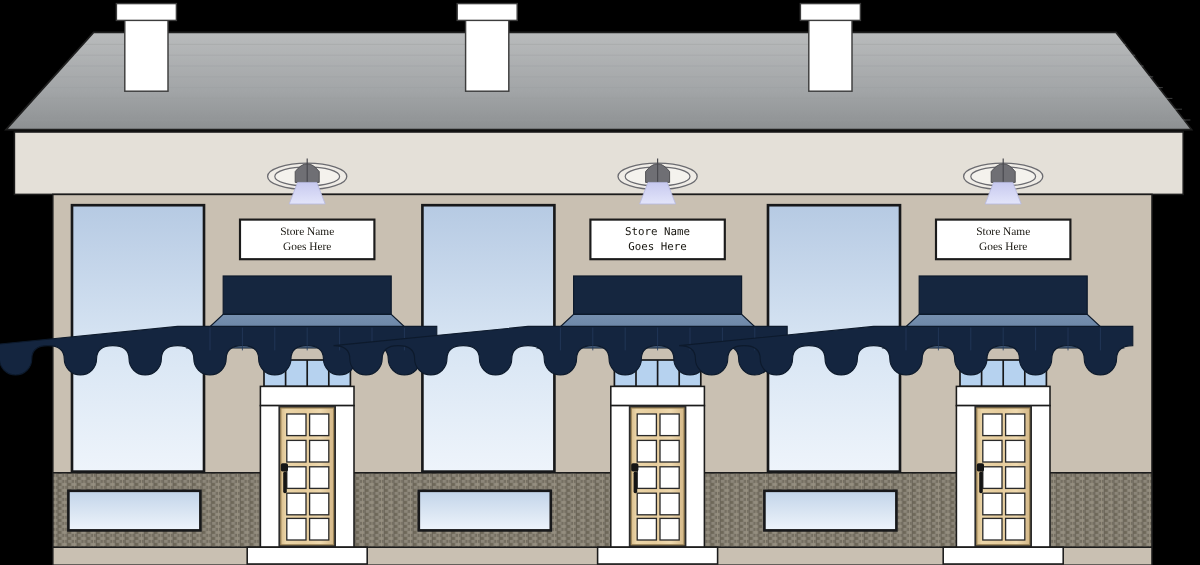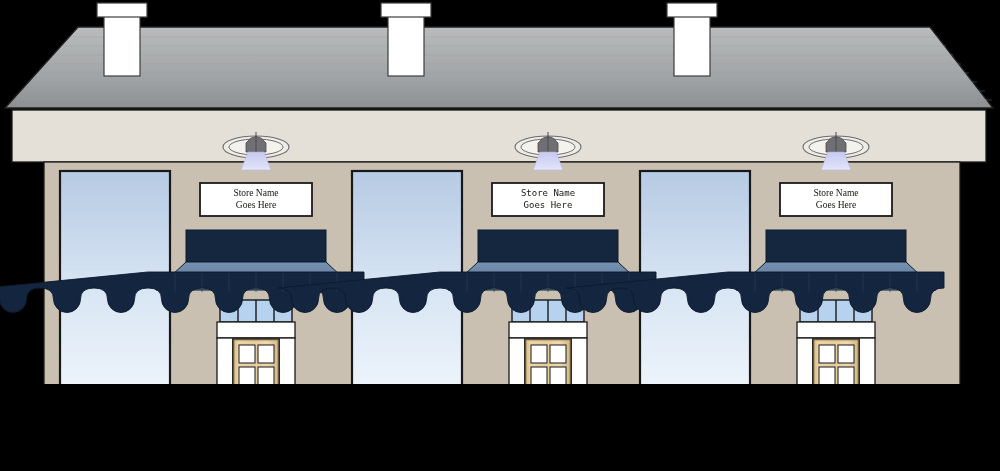--- a/index.html
+++ b/index.html
@@ -7,21 +7,21 @@
     margin: 0;
     padding: 0;
     background: #000000;
   }
   body {
     font-family: "Liberation Sans", sans-serif;
   }
   #stage {
     position: relative;
     width: 1000px;
-    height: 384px;
+    height: 471px;
     background: #000000;
     overflow: hidden;
   }
   #stage svg {
     display: block;
   }
   .sign-text {
     font-size: 9.5px;
     line-height: 11.5px;
     text-anchor: middle;

